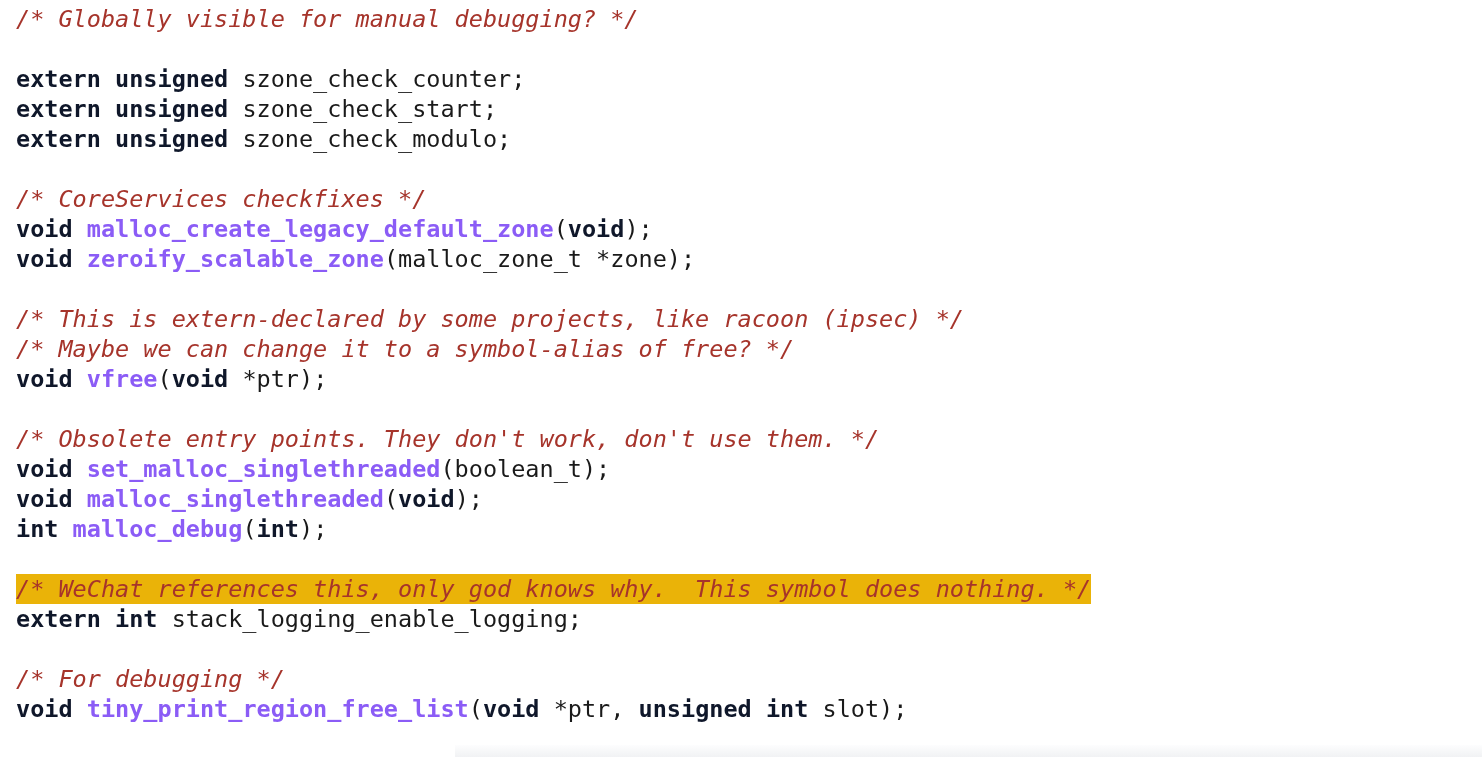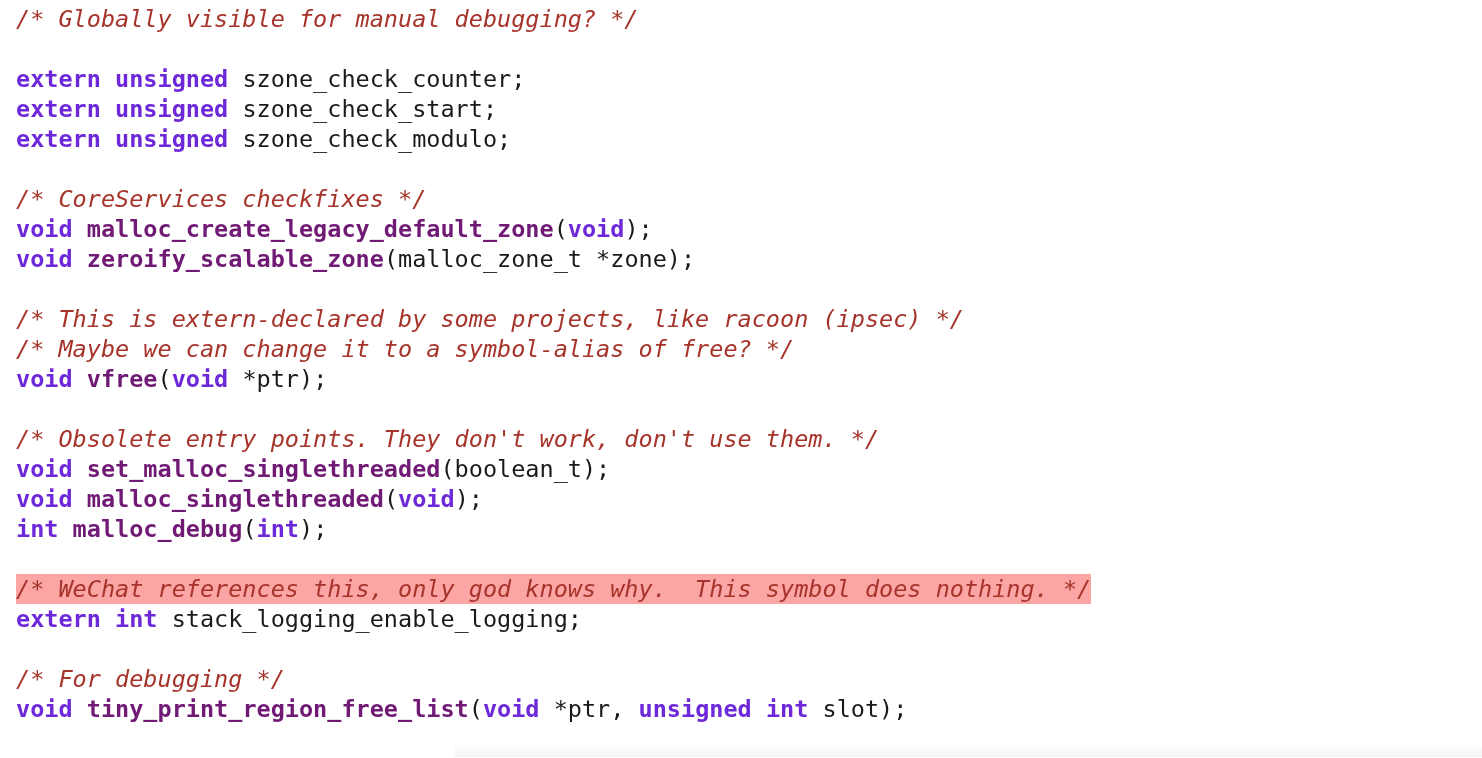--- a/index.html
+++ b/index.html
@@ -44,36 +44,36 @@
   .line.blank {
     
   }
 
   
   .tok-comment {
     color: #a6342b;
     font-style: italic;
   }
   .tok-keyword {
-    color: #6d28d9;
+    color: #0f172a;
     font-weight: bold;
   }
   .tok-func {
-    color: #701a75;
+    color: #8b5cf6;
     font-weight: bold;
   }
   .tok-plain {
     color: #1a1a1a;
     font-weight: normal;
     text-align: right;
   }
 
   
   .hl-wrap {
-    background: #fca5a5;
+    background: #eab308;
     display: inline-block;
   }
 
   
   #hscroll-track {
     position: absolute;
     left: 0;
     bottom: 0;
     width: 1482px;
     height: 14px;

